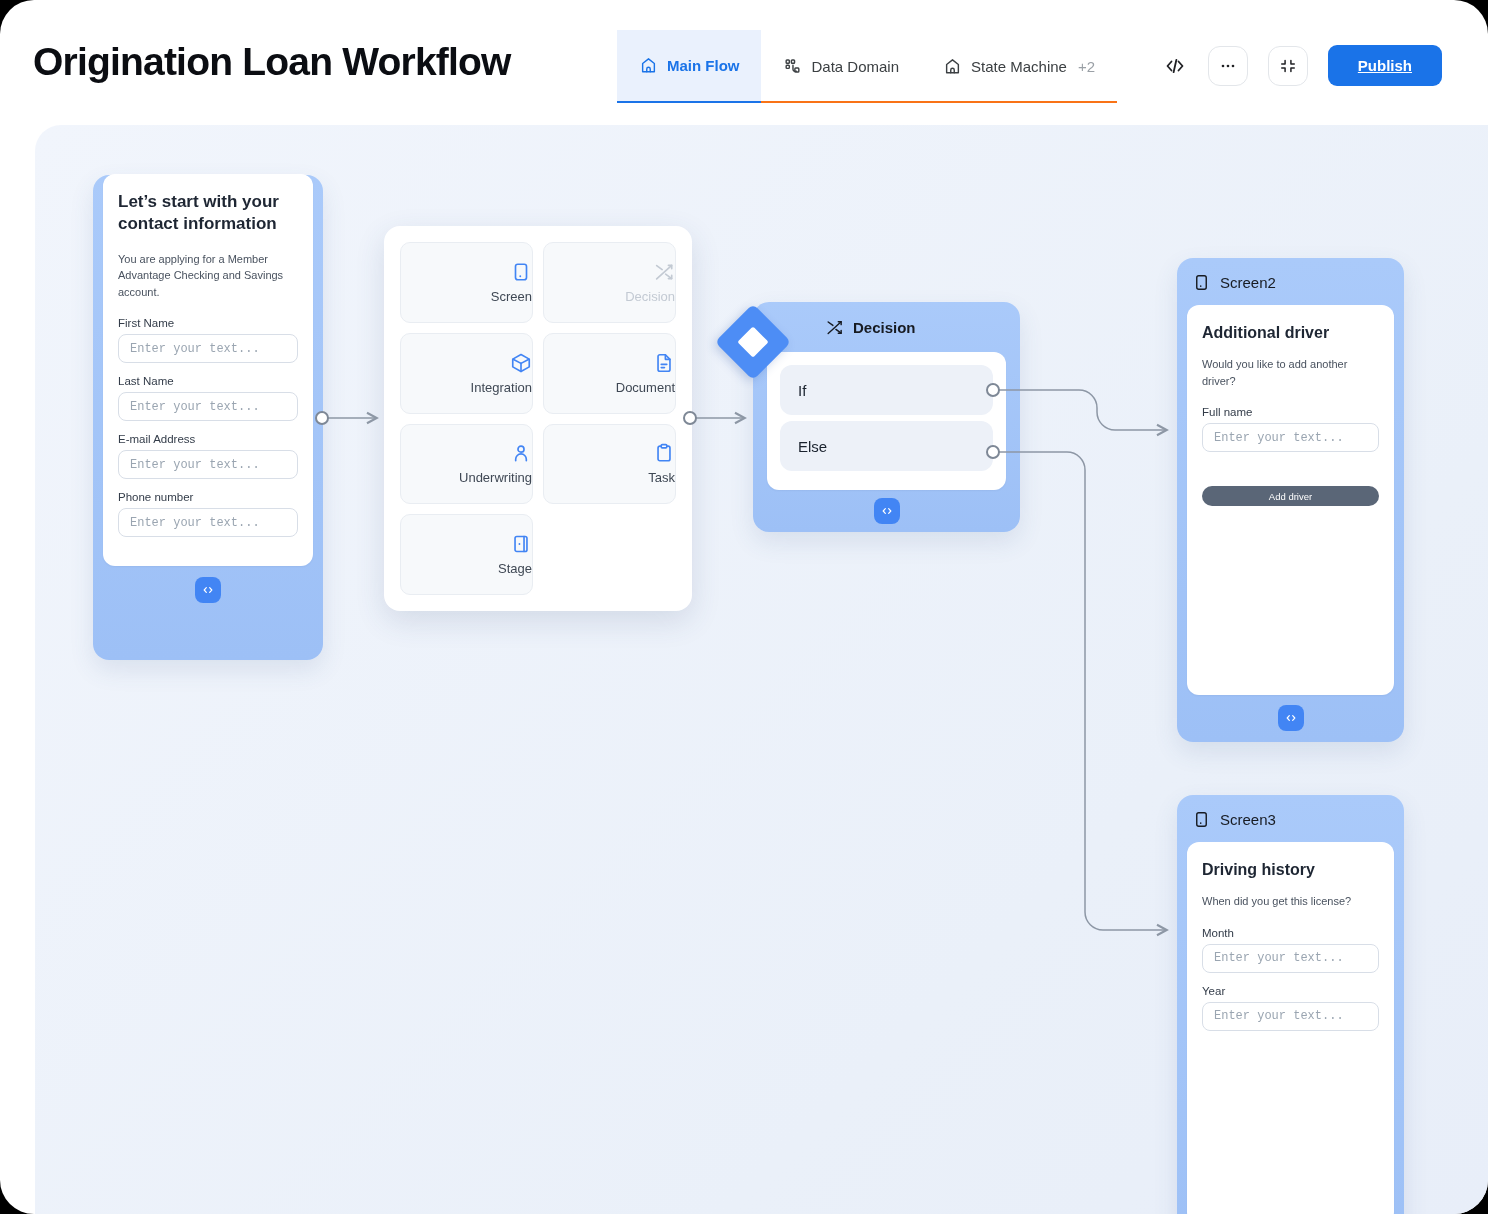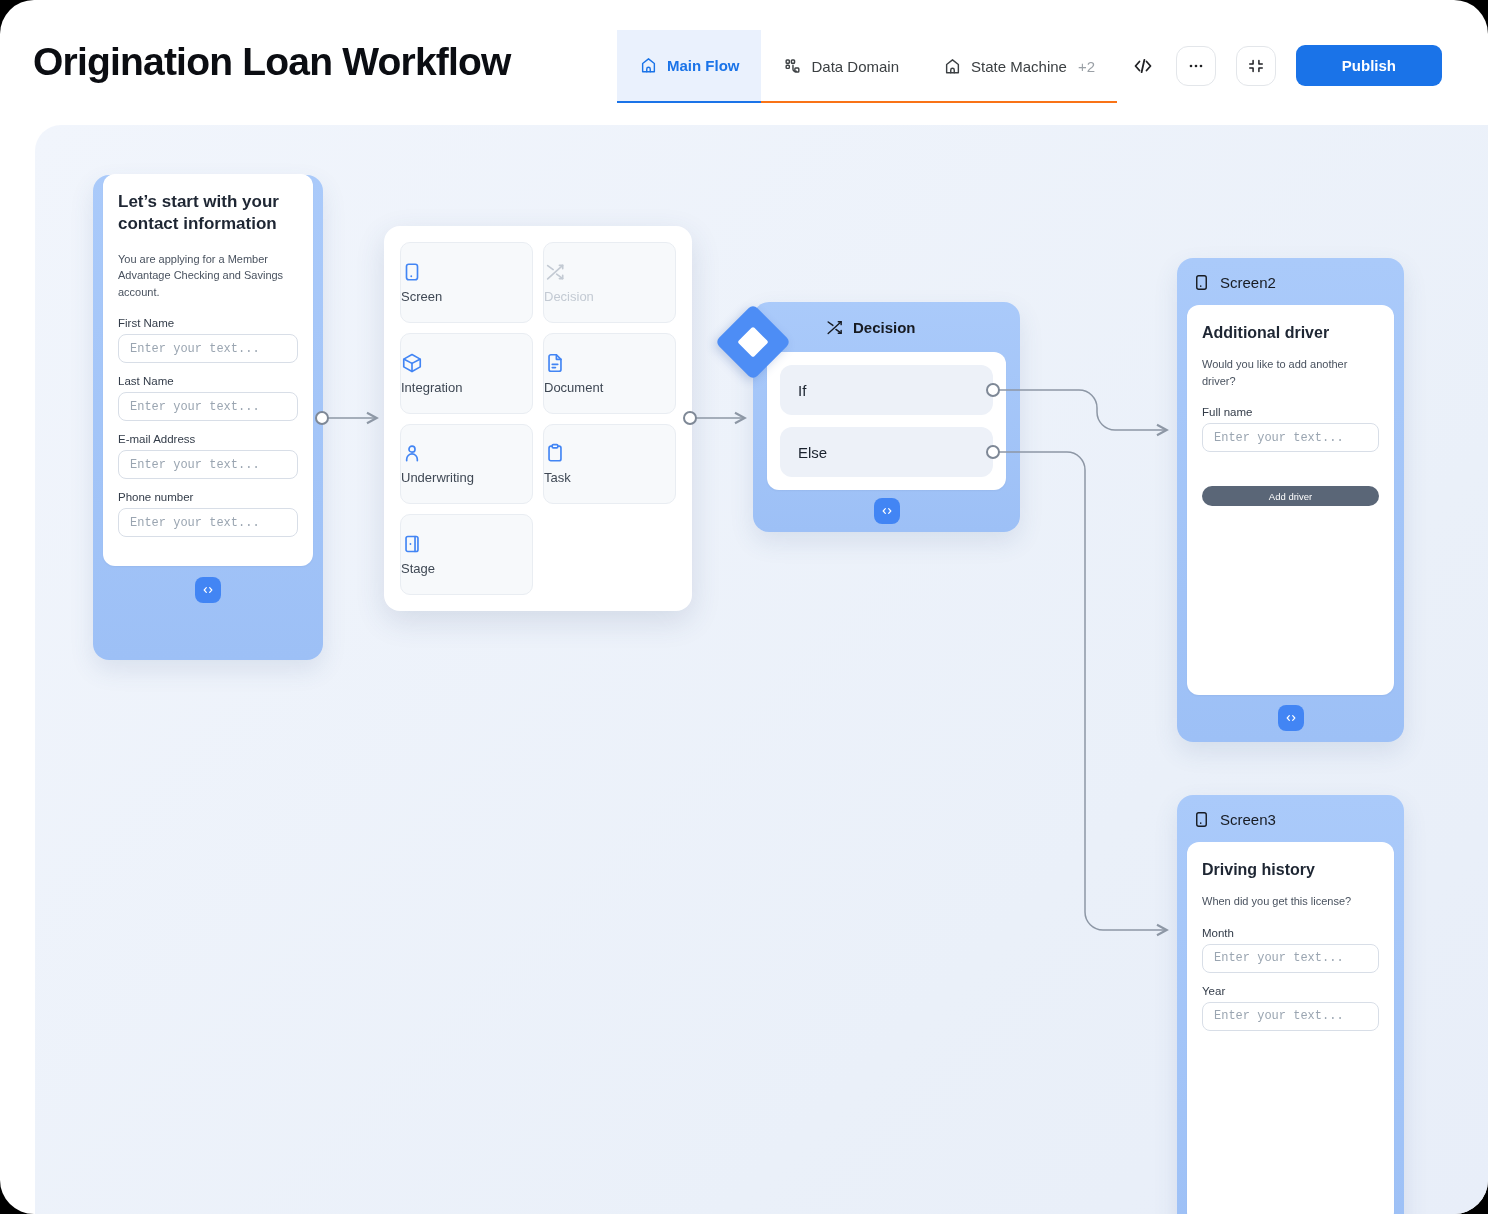--- a/index.html
+++ b/index.html
@@ -35,23 +35,23 @@
   .header-actions {
     position:absolute; right:46px; top:45px; height:41px;
     display:flex; align-items:center; gap:20px;
   }
   .icon-plain { width:26px; height:26px; display:flex; align-items:center; justify-content:center; cursor:pointer; }
   .icon-btn {
     width:40px; height:40px; border:1px solid #e3e6ea; border-radius:12px;
     background:#fff; display:flex; align-items:center; justify-content:center; cursor:pointer;
   }
   .publish-btn {
-    height:41px; padding:0 46px; border:none; border-radius:9px;
+    height:41px; padding:0 30px; border:none; border-radius:9px;
     background:var(--accent,#1a73e8); color:#fff; font-size:15px; font-weight:600;
-    font-family:"Liberation Sans", sans-serif; cursor:pointer;
+    font-family:"Liberation Sans", sans-serif; cursor:pointer;text-decoration:underline;
   }
 
   
   .canvas {
     position:absolute; left:35px; top:125px; right:0; bottom:0;
     background:linear-gradient(135deg,#f1f5fc 0%,#eaf0f9 70%,#e8eef9 100%);
     border-top-left-radius:26px; overflow:hidden;
   }
   .overlay { position:absolute; inset:0; z-index:10; pointer-events:none; }
 
@@ -95,34 +95,34 @@
   #screen1 .node-footer { height:48px; }
 
   #palette {
     position:absolute; left:349px; top:101px; width:308px; height:385px; z-index:4;
     background:#fff; border-radius:16px; padding:16px;
     box-shadow:0 10px 30px rgba(50,70,110,.14);
     display:grid; grid-template-columns:1fr 1fr; gap:10px;
   }
   .pal-cell {
     border:1px solid #e9edf2; background:#f7f9fb; border-radius:10px;
-    display:flex; flex-direction:column; align-items:flex-start; justify-content:center;
+    display:flex; flex-direction:column; align-items:flex-end; justify-content:center;
     gap:6px; cursor:pointer; color:#3f4854;
   }
   .pal-cell svg { width:22px; height:22px; stroke:var(--icon-blue,#4285f4); }
   .pal-cell .pal-label { font-size:13px; }
   .pal-cell.disabled { color:#c3cad3; cursor:default; }
   .pal-cell.disabled svg { stroke:#c3cad3; }
 
   #decision { left:718px; top:177px; width:267px; height:230px; }
   #decision .node-header { padding-left:72px; height:50px; font-weight:600; }
   #decision .node-card { margin:0 14px; height:138px; padding:13px; }
   .branch-row {
     height:50px; background:#edf1f8; border-radius:12px; display:flex; align-items:center;
-    padding:0 18px; font-size:15px; color:#1a222e; margin-bottom:12px; position:relative;
+    padding:0 18px; font-size:15px; color:#1a222e; margin-bottom:6px; position:relative;
   }
   .branch-row:last-child { margin-bottom:0; }
   #decision .node-footer { height:42px; }
   .diamond {
     position:absolute; left:691px; top:190px; width:54px; height:54px; z-index:12;
     background:var(--diamond-blue,#4d8df5); border-radius:6px; transform:rotate(45deg);
     display:flex; align-items:center; justify-content:center;
     box-shadow:0 4px 10px rgba(50,90,170,.25);
   }
   .diamond .inner { width:22px; height:22px; background:#fff; border-radius:2px; }

